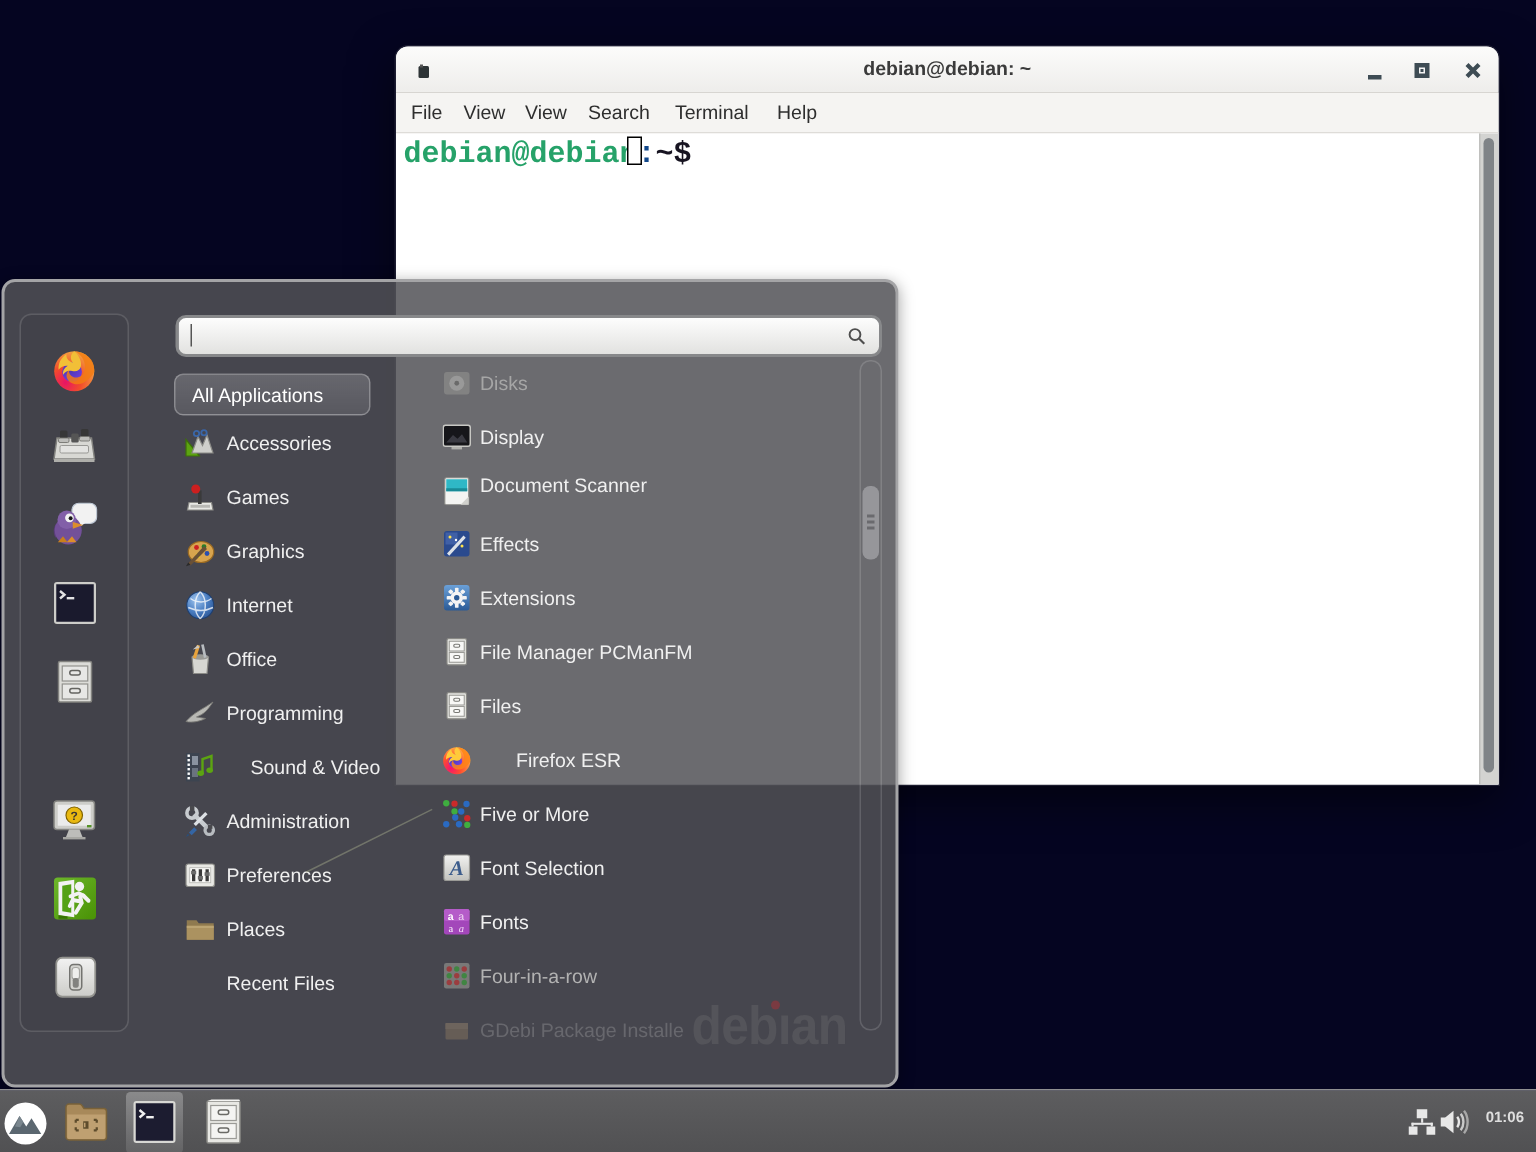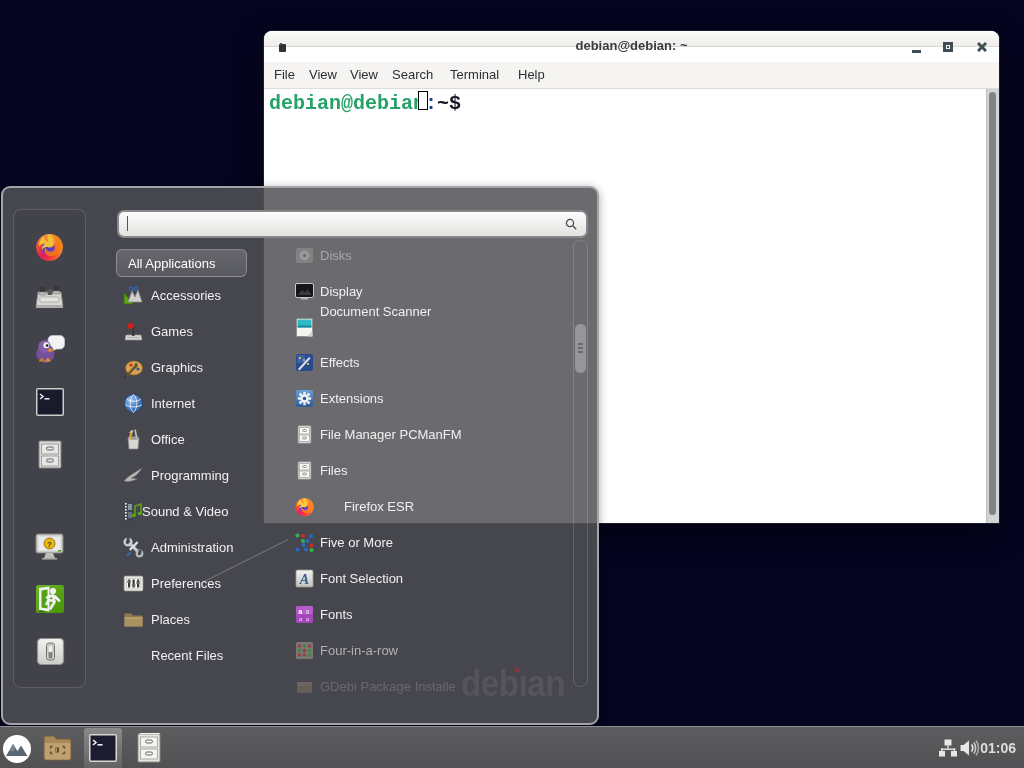--- a/index.html
+++ b/index.html
@@ -2,21 +2,21 @@
 <html><head>
 <meta charset="utf-8">
 <style>
   * { margin:0; padding:0; box-sizing:border-box; }
   html,body { width:1024px; height:768px; overflow:hidden; background:#050521;
     font-family:"Liberation Sans",sans-serif; }
   .abs { position:absolute; }
   #term { position:absolute; left:264px; top:31px; width:735px; height:492px;
     background:#ffffff; border-radius:8px 8px 0 0;
     box-shadow:0 0 0 1px rgba(40,40,60,0.7), 0 10px 30px rgba(0,0,0,0.55); z-index:1; }
-  #titlebar { position:absolute; left:0; top:0; width:100%; height:16px;
+  #titlebar { position:absolute; left:0; top:0; width:100%; height:31px;
     background:linear-gradient(#fcfcfb,#eeedeb); border-radius:8px 8px 0 0;
     border-bottom:1px solid #d7d5d1; }
   #title { width:100%; text-align:center; font-size:13px; font-weight:bold;
     color:#3b3b3b; line-height:30px; }
   #menubar { position:absolute; left:0; top:31px; width:100%; height:27px;
     background:#f5f4f2; border-bottom:1px solid #dedcd8; font-size:13px; color:#2e2e2e; }
   #menubar span { position:absolute; top:5px; }
   #termbody { position:absolute; left:0; top:58px; width:100%; height:434px;
     background:#fff; font-family:Liberation Mono, monospace; font-size:20px; font-weight:bold;text-align:right; }
   #prompt { position:absolute; left:5px; top:3px; }
@@ -31,21 +31,21 @@
     background:#7f8387; border-radius:4px; }
 
   #menu { position:absolute; left:1px; top:186px; width:598px; height:539px;
     background:rgba(82,82,86,0.855); border:2px solid #a4a4a6; border-radius:9px; box-shadow:0 2px 10px rgba(0,0,0,0.35);
     z-index:2; }
   .mtxt { position:absolute; z-index:3; font-size:13px; color:#f0f0f0; white-space:nowrap; }
 
   #panel { position:absolute; left:0; top:726px; width:1024px; height:42px;
     background:linear-gradient(#5d5d5f,#515153); border-top:1px solid #8f8f91; z-index:4; }
   .picon { position:absolute; top:4px; }
-  #clock { position:absolute; right:8px; top:13px; font-size:14px; font-weight:bold; color:#dedede; }
+  #clock { position:absolute; right:8px; top:13px; font-size:10px; font-weight:bold; color:#dedede; }
 </style>
 </head>
 <body>
 
 <div id="term">
   <div id="titlebar">
     <div id="title">debian@debian: ~</div>
     <svg class="abs" style="left:14px;top:11px" width="12" height="12" viewBox="0 0 12 12">
       <rect x="1" y="2" width="7" height="8" rx="1" fill="#2e3436"></rect>
       <rect x="2" y="1" width="2" height="2" fill="#555"></rect>
@@ -85,29 +85,29 @@
      background:linear-gradient(rgba(255,255,255,0.18),rgba(255,255,255,0.10));
      border:1px solid rgba(255,255,255,0.28);border-radius:6px;"></div>
 <div class="mtxt" style="left:128px;top:256px;color:#ffffff;">All Applications</div>
 
 <div class="mtxt" style="left:151px;top:288px;">Accessories</div>
 <div class="mtxt" style="left:151px;top:324px;">Games</div>
 <div class="mtxt" style="left:151px;top:360px;">Graphics</div>
 <div class="mtxt" style="left:151px;top:396px;">Internet</div>
 <div class="mtxt" style="left:151px;top:432px;">Office</div>
 <div class="mtxt" style="left:151px;top:468px;">Programming</div>
-<div class="mtxt" style="left:142px;top:504px;">Sound &amp; Video</div>
+<div class="mtxt" style="left:167px;top:504px;">Sound &amp; Video</div>
 <div class="mtxt" style="left:151px;top:540px;">Administration</div>
 <div class="mtxt" style="left:151px;top:576px;">Preferences</div>
 <div class="mtxt" style="left:151px;top:612px;">Places</div>
 <div class="mtxt" style="left:151px;top:648px;">Recent Files</div>
 
 <div class="mtxt" style="left:320px;top:248px;color:#a6a6a6;">Disks</div>
 <div class="mtxt" style="left:320px;top:284px;">Display</div>
-<div class="mtxt" style="left:320px;top:304px;">Document Scanner</div>
+<div class="mtxt" style="left:320px;top:316px;">Document Scanner</div>
 <div class="mtxt" style="left:320px;top:355px;">Effects</div>
 <div class="mtxt" style="left:320px;top:391px;">Extensions</div>
 <div class="mtxt" style="left:320px;top:427px;">File Manager PCManFM</div>
 <div class="mtxt" style="left:320px;top:463px;">Files</div>
 <div class="mtxt" style="left:320px;top:499px;margin-left:24px;">Firefox ESR</div>
 <div class="mtxt" style="left:320px;top:535px;">Five or More</div>
 <div class="mtxt" style="left:320px;top:571px;text-align:center;">Font Selection</div>
 <div class="mtxt" style="left:320px;top:607px;">Fonts</div>
 <div class="mtxt" style="left:320px;top:643px;color:#b2b2b2;">Four-in-a-row</div>
 <div class="mtxt" style="left:320px;top:679px;color:#9a9a9c;opacity:0.4;">GDebi Package Installe</div>

